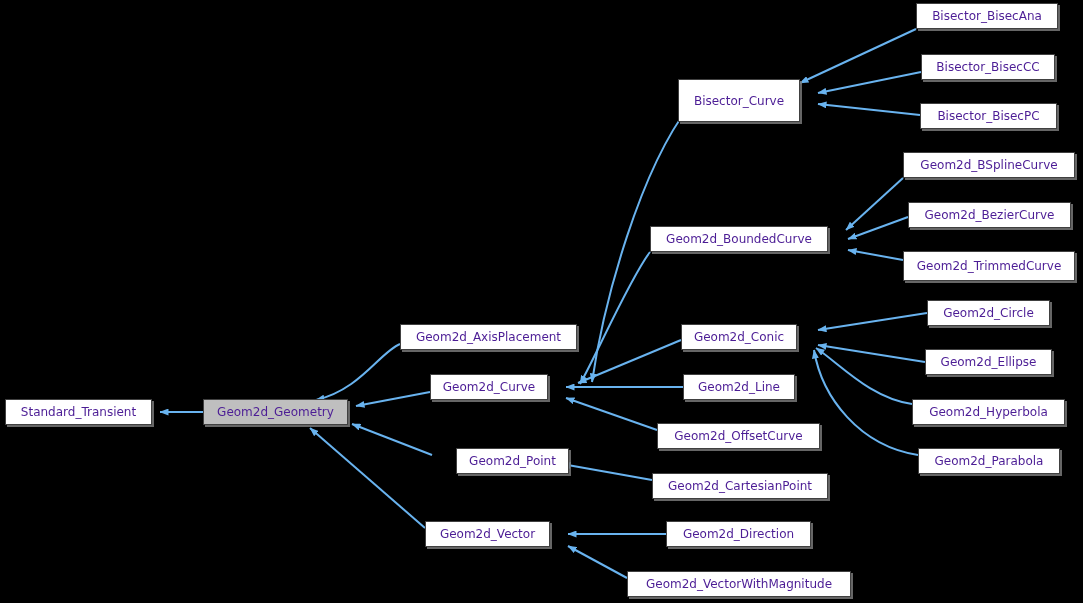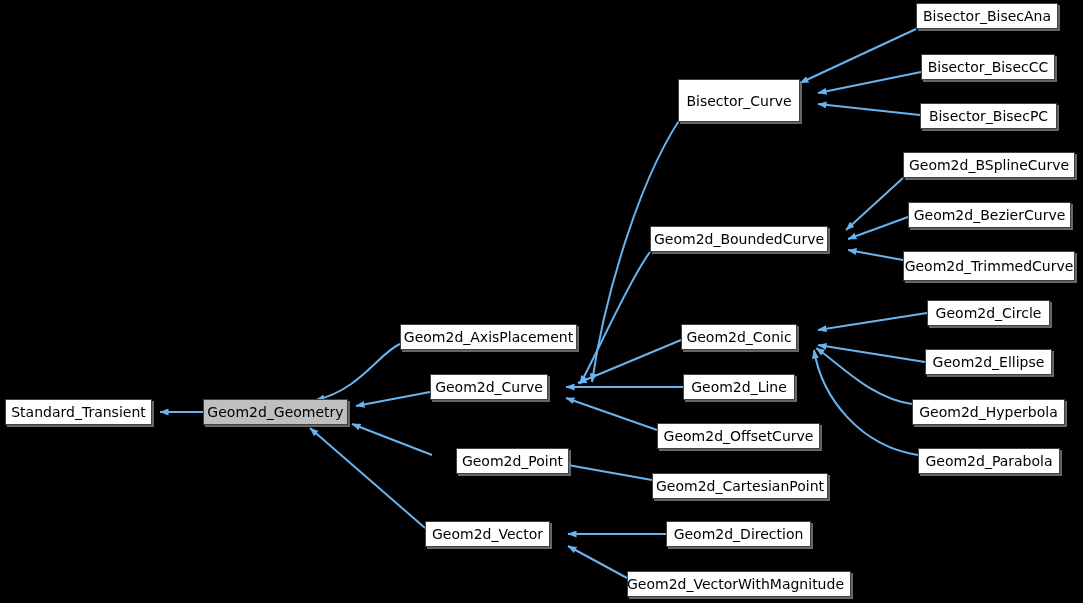--- a/index.html
+++ b/index.html
@@ -31,22 +31,22 @@
   }
   .node {
     position: absolute;
     box-sizing: border-box;
     background: #ffffff;
     border: 1px solid #404040;
     box-shadow: 2px 2px 0 rgba(120,120,120,0.85);
     display: flex;
     align-items: center;
     justify-content: center;
-    color: #000000;
-    font-size: 14px;
+    color: #4c1d95;
+    font-size: 12px;
     line-height: 1;
     white-space: nowrap;
     letter-spacing: 0px;
   }
   .node.current {
     background: #bfbfbf;
     border-color: #404040;
   }
   .node-label {
     display: block;
@@ -120,21 +120,21 @@
       </div>
       <div class="node" style="left: 657px; top: 423px; width: 163px; height: 26px;">
         <span class="node-label">Geom2d_OffsetCurve</span>
       </div>
       <div class="node" style="left: 652px; top: 473px; width: 176px; height: 26px;">
         <span class="node-label">Geom2d_CartesianPoint</span>
       </div>
       <div class="node" style="left: 666px; top: 521px; width: 145px; height: 26px; justify-content: center;">
         <span class="node-label">Geom2d_Direction</span>
       </div>
-      <div class="node" style="left: 627px; top: 571px; width: 224px; height: 26px; justify-content: flex-end;">
+      <div class="node" style="left: 627px; top: 571px; width: 224px; height: 26px;">
         <span class="node-label">Geom2d_VectorWithMagnitude</span>
       </div>
       <div class="node" style="left: 916px; top: 3px; width: 142px; height: 26px;">
         <span class="node-label">Bisector_BisecAna</span>
       </div>
       <div class="node" style="left: 921px; top: 54px; width: 134px; height: 26px;">
         <span class="node-label">Bisector_BisecCC</span>
       </div>
       <div class="node" style="left: 920px; top: 103px; width: 137px; height: 26px;">
         <span class="node-label">Bisector_BisecPC</span>

